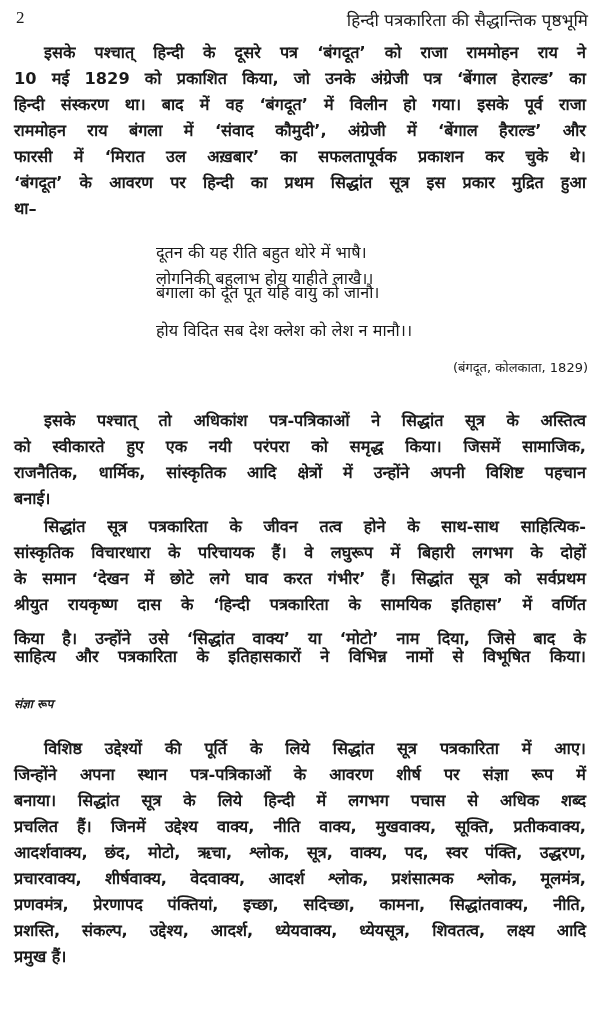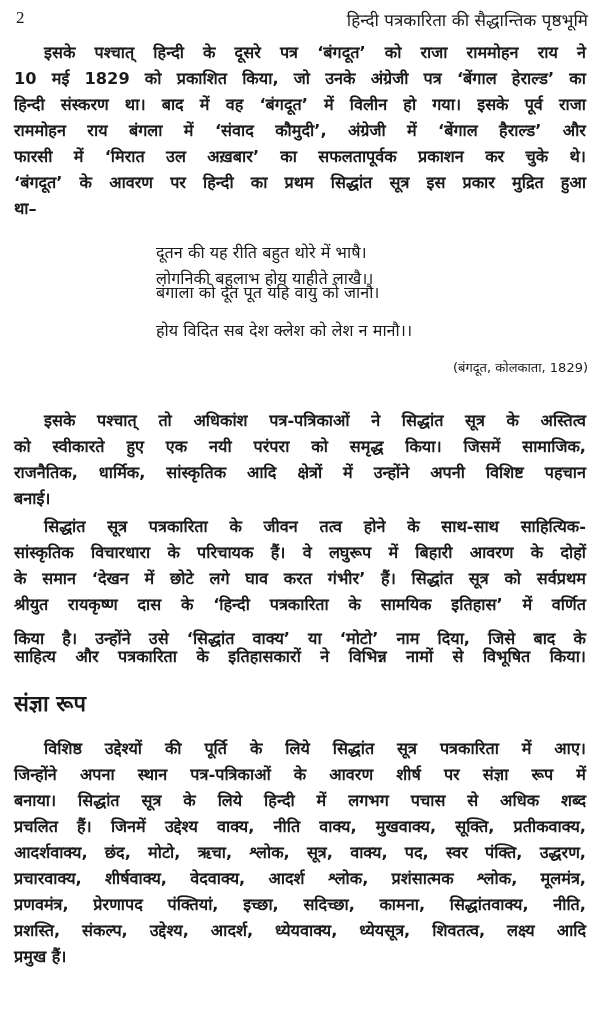--- a/index.html
+++ b/index.html
@@ -62,24 +62,25 @@
     .citation {
       position: absolute;
       right: 12px;
       font-size: 13px;
       line-height: 24px;
       white-space: nowrap;
     }
     .section-heading {
       position: absolute;
       left: 14px;
-      font-size: 22px;
+      font-size: 12px;
       font-weight: bold;
       line-height: 28px;
       white-space: nowrap;
+      font-style: italic;
     }
   </style>
 </head>
 <body>
 
 <div class="page">
 
   <div class="header">
     <span class="page-number">2</span>
     <span class="running-title">हिन्दी पत्रकारिता की सैद्धान्तिक पृष्ठभूमि</span>
@@ -105,21 +106,21 @@
 
   <div>
     <div class="line indent" style="top:408px">इसके पश्चात् तो अधिकांश पत्र-पत्रिकाओं ने सिद्धांत सूत्र के अस्तित्व</div>
     <div class="line" style="top:434px">को स्वीकारते हुए एक नयी परंपरा को समृद्ध किया। जिसमें सामाजिक,</div>
     <div class="line" style="top:460px">राजनैतिक, धार्मिक, सांस्कृतिक आदि क्षेत्रों में उन्होंने अपनी विशिष्ट पहचान</div>
     <div class="line last" style="top:486px">बनाई।</div>
   </div>
 
   <div>
     <div class="line indent" style="top:514px">सिद्धांत सूत्र पत्रकारिता के जीवन तत्व होने के साथ-साथ साहित्यिक-</div>
-    <div class="line" style="top:540px">सांस्कृतिक विचारधारा के परिचायक हैं। वे लघुरूप में बिहारी आवरण के दोहों</div>
+    <div class="line" style="top:540px">सांस्कृतिक विचारधारा के परिचायक हैं। वे लघुरूप में बिहारी लगभग के दोहों</div>
     <div class="line" style="top:566px">के समान ‘देखन में छोटे लगे घाव करत गंभीर’ हैं। सिद्धांत सूत्र को सर्वप्रथम</div>
     <div class="line" style="top:592px">श्रीयुत रायकृष्ण दास के ‘हिन्दी पत्रकारिता के सामयिक इतिहास’ में वर्णित</div>
     <div class="line" style="top:626px">किया है। उन्होंने उसे ‘सिद्धांत वाक्य’ या ‘मोटो’ नाम दिया, जिसे बाद के</div>
     <div class="line" style="top:644px">साहित्य और पत्रकारिता के इतिहासकारों ने विभिन्न नामों से विभूषित किया।</div>
   </div>
 
   <div class="section-heading" style="top:690px">संज्ञा रूप</div>
 
   <div>
     <div class="line indent" style="top:736px">विशिष्ठ उद्देश्यों की पूर्ति के लिये सिद्धांत सूत्र पत्रकारिता में आए।</div>

